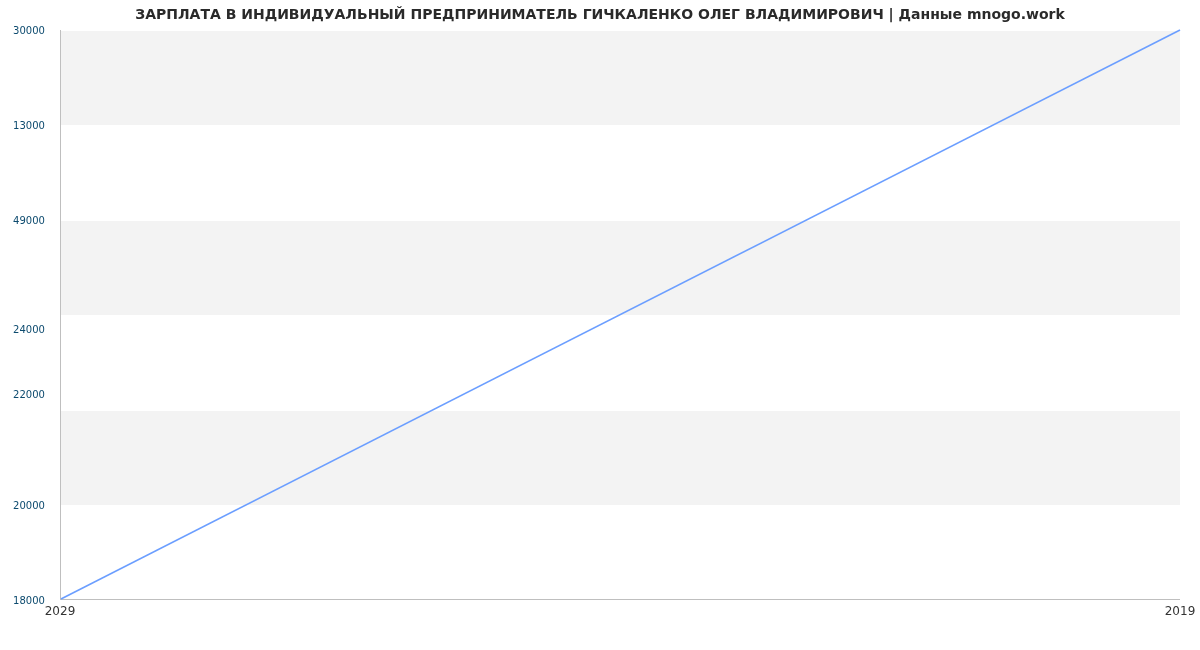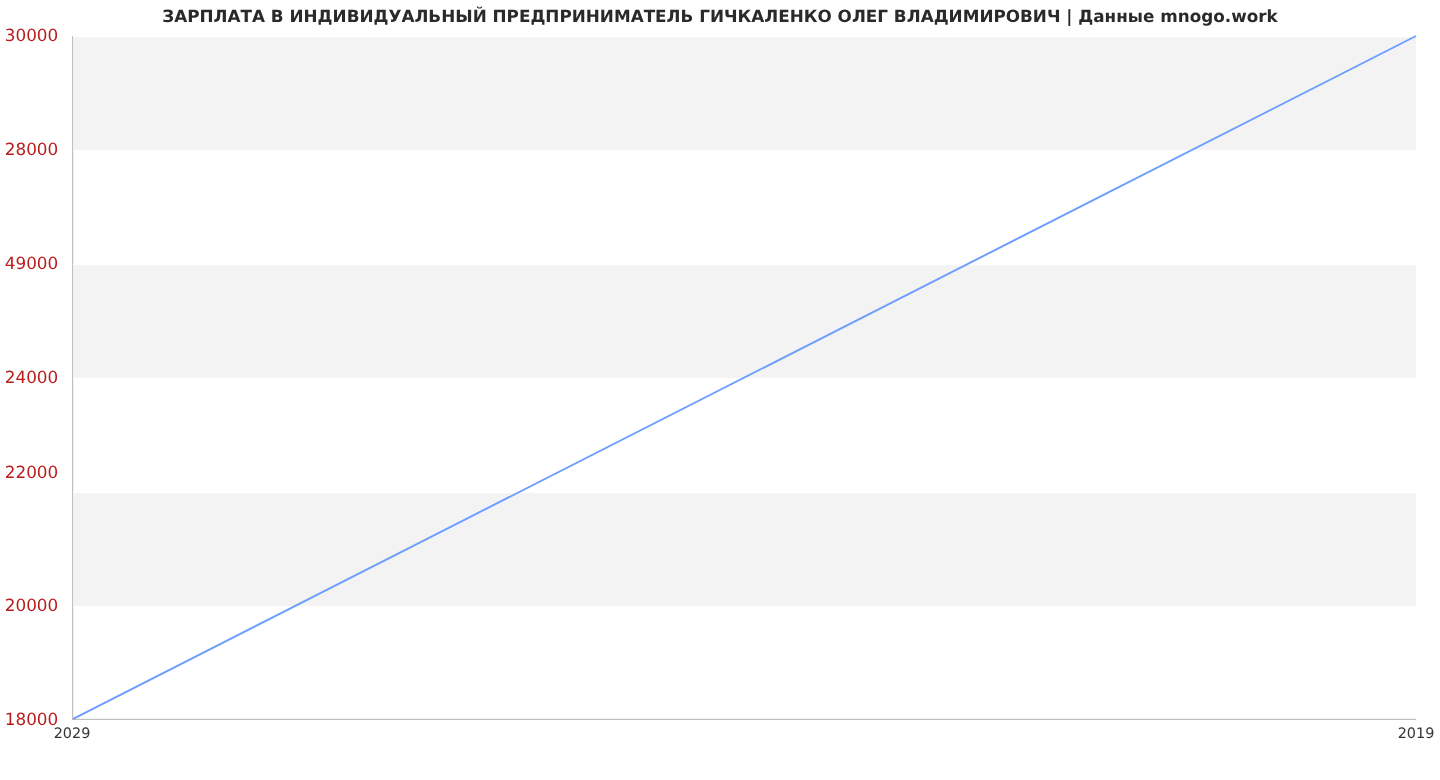--- a/index.html
+++ b/index.html
@@ -47,23 +47,23 @@
     position: absolute;
     left: 0;
     width: 100%;
     height: 0;
     border-top: 1px solid #ffffff;
   }
   .ylab {
     position: absolute;
     right: 1146px;
     width: 50px;
-    text-align: left;
-    font-size: 14px;
-    color: #b91c1c;
+    text-align: center;
+    font-size: 10px;
+    color: #0c4a6e;
     transform: translateY(-50%);
   }
   .xlab {
     position: absolute;
     top: 604px;
     font-size: 12px;
     color: #333;
     transform: translateX(-50%);
   }
   svg.line-layer {
@@ -78,23 +78,23 @@
 </head>
 <body>
 
 <div class="chart">
 
   <div class="title">ЗАРПЛАТА В ИНДИВИДУАЛЬНЫЙ ПРЕДПРИНИМАТЕЛЬ ГИЧКАЛЕНКО ОЛЕГ ВЛАДИМИРОВИЧ | Данные mnogo.work</div>
 
   <div class="ylab" style="top:600px">18000</div>
   <div class="ylab" style="top:505px">20000</div>
   <div class="ylab" style="top:394px">22000</div>
-  <div class="ylab" style="top:315px">24000</div>
+  <div class="ylab" style="top:329px">24000</div>
   <div class="ylab" style="top:220px">49000</div>
-  <div class="ylab" style="top:125px">28000</div>
+  <div class="ylab" style="top:125px">13000</div>
   <div class="ylab" style="top:30px">30000</div>
 
   <div class="xlab" style="left:60px">2029</div>
   <div class="xlab" style="left:1180px">2019</div>
 
   <div class="plot">
 
     <div class="band" style="top:0px;    height:95px;"></div>
     <div class="band" style="top:190px;  height:95px;"></div>
     <div class="band" style="top:380px;  height:95px;"></div>

